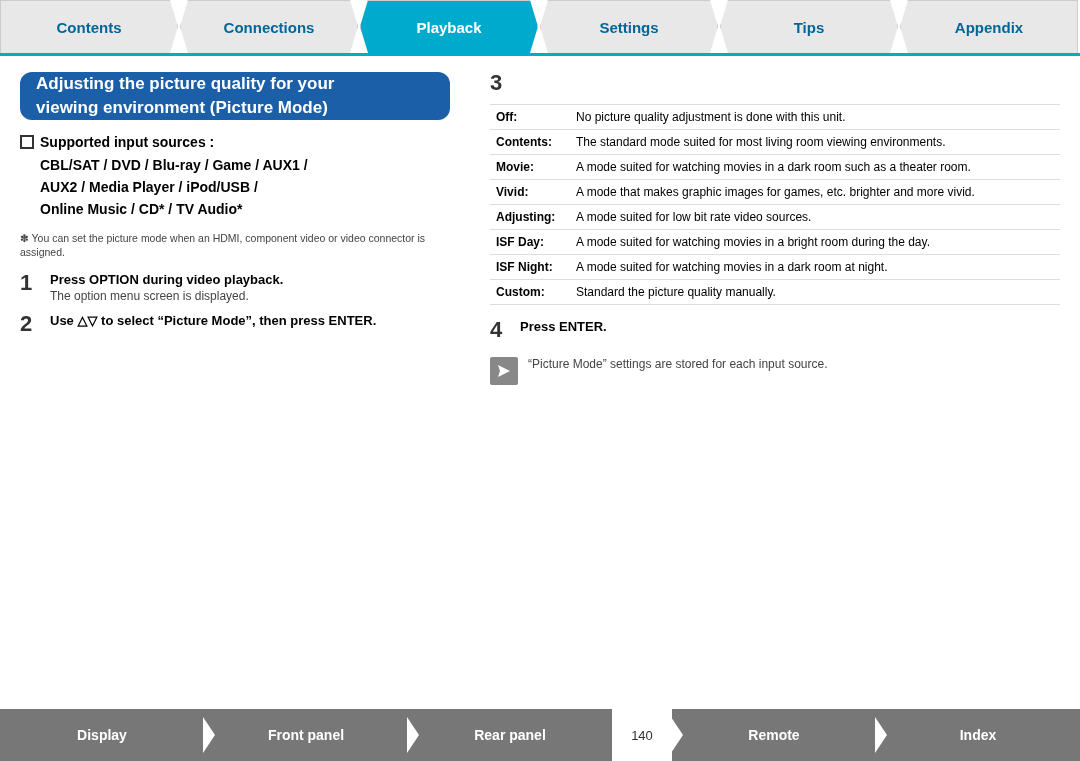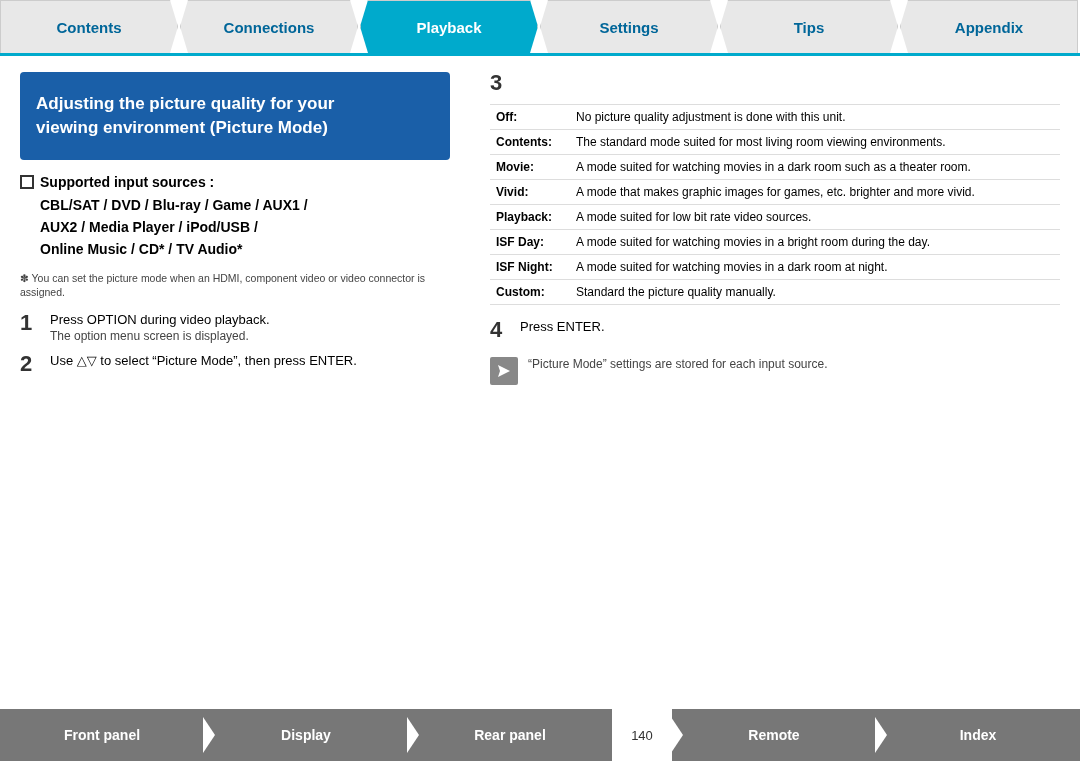--- a/index.html
+++ b/index.html
@@ -62,23 +62,23 @@
     
     .left-col {
       flex: 0 0 440px;
       padding-right: 10px;
     }
 
     
     .page-title-box {
       background: #1a5fa8;
       color: #fff;
-      padding: 20px 16px;
+      padding: 0 16px;
       margin-bottom: 14px;
-      border-radius: 4px;
+      border-radius: 12px;
     }
     .page-title-box h1 {
       font-size: 17px;
       font-weight: bold;
       line-height: 1.4;
     }
 
     
     .supported-sources {
       margin-bottom: 10px;
@@ -125,21 +125,21 @@
       font-weight: bold;
       color: #333;
       flex-shrink: 0;
       line-height: 1;
       min-width: 22px;
     }
     .step-content {
       flex: 1;
     }
     .step-title {
-      font-weight: normal;
+      font-weight: bold;
       font-size: 13px;
       margin-bottom: 2px;
     }
     .step-desc {
       font-size: 12px;
       color: #444;
     }
 
     
     .right-col {
@@ -349,21 +349,21 @@
       </tr>
       <tr>
         <td class="mode-label">Movie:</td>
         <td>A mode suited for watching movies in a dark room such as a theater room.</td>
       </tr>
       <tr>
         <td class="mode-label">Vivid:</td>
         <td>A mode that makes graphic images for games, etc. brighter and more vivid.</td>
       </tr>
       <tr>
-        <td class="mode-label">Playback:</td>
+        <td class="mode-label">Adjusting:</td>
         <td>A mode suited for low bit rate video sources.</td>
       </tr>
       <tr>
         <td class="mode-label">ISF Day:</td>
         <td>A mode suited for watching movies in a bright room during the day.</td>
       </tr>
       <tr>
         <td class="mode-label">ISF Night:</td>
         <td>A mode suited for watching movies in a dark room at night.</td>
       </tr>
@@ -386,24 +386,24 @@
         </svg>
       </div>
       <p class="note-text">“Picture Mode” settings are stored for each input source.</p>
     </div>
 
   </div>
 </div>
 
 <div class="bottom-nav">
   <div class="bottom-tab">
+    <span>Display</span>
+  </div>
+  <div class="bottom-tab">
     <span>Front panel</span>
-  </div>
-  <div class="bottom-tab">
-    <span>Display</span>
   </div>
   <div class="bottom-tab">
     <span>Rear panel</span>
   </div>
   <div class="page-number">140</div>
   <div class="bottom-tab">
     <span>Remote</span>
   </div>
   <div class="bottom-tab">
     <span>Index</span>

